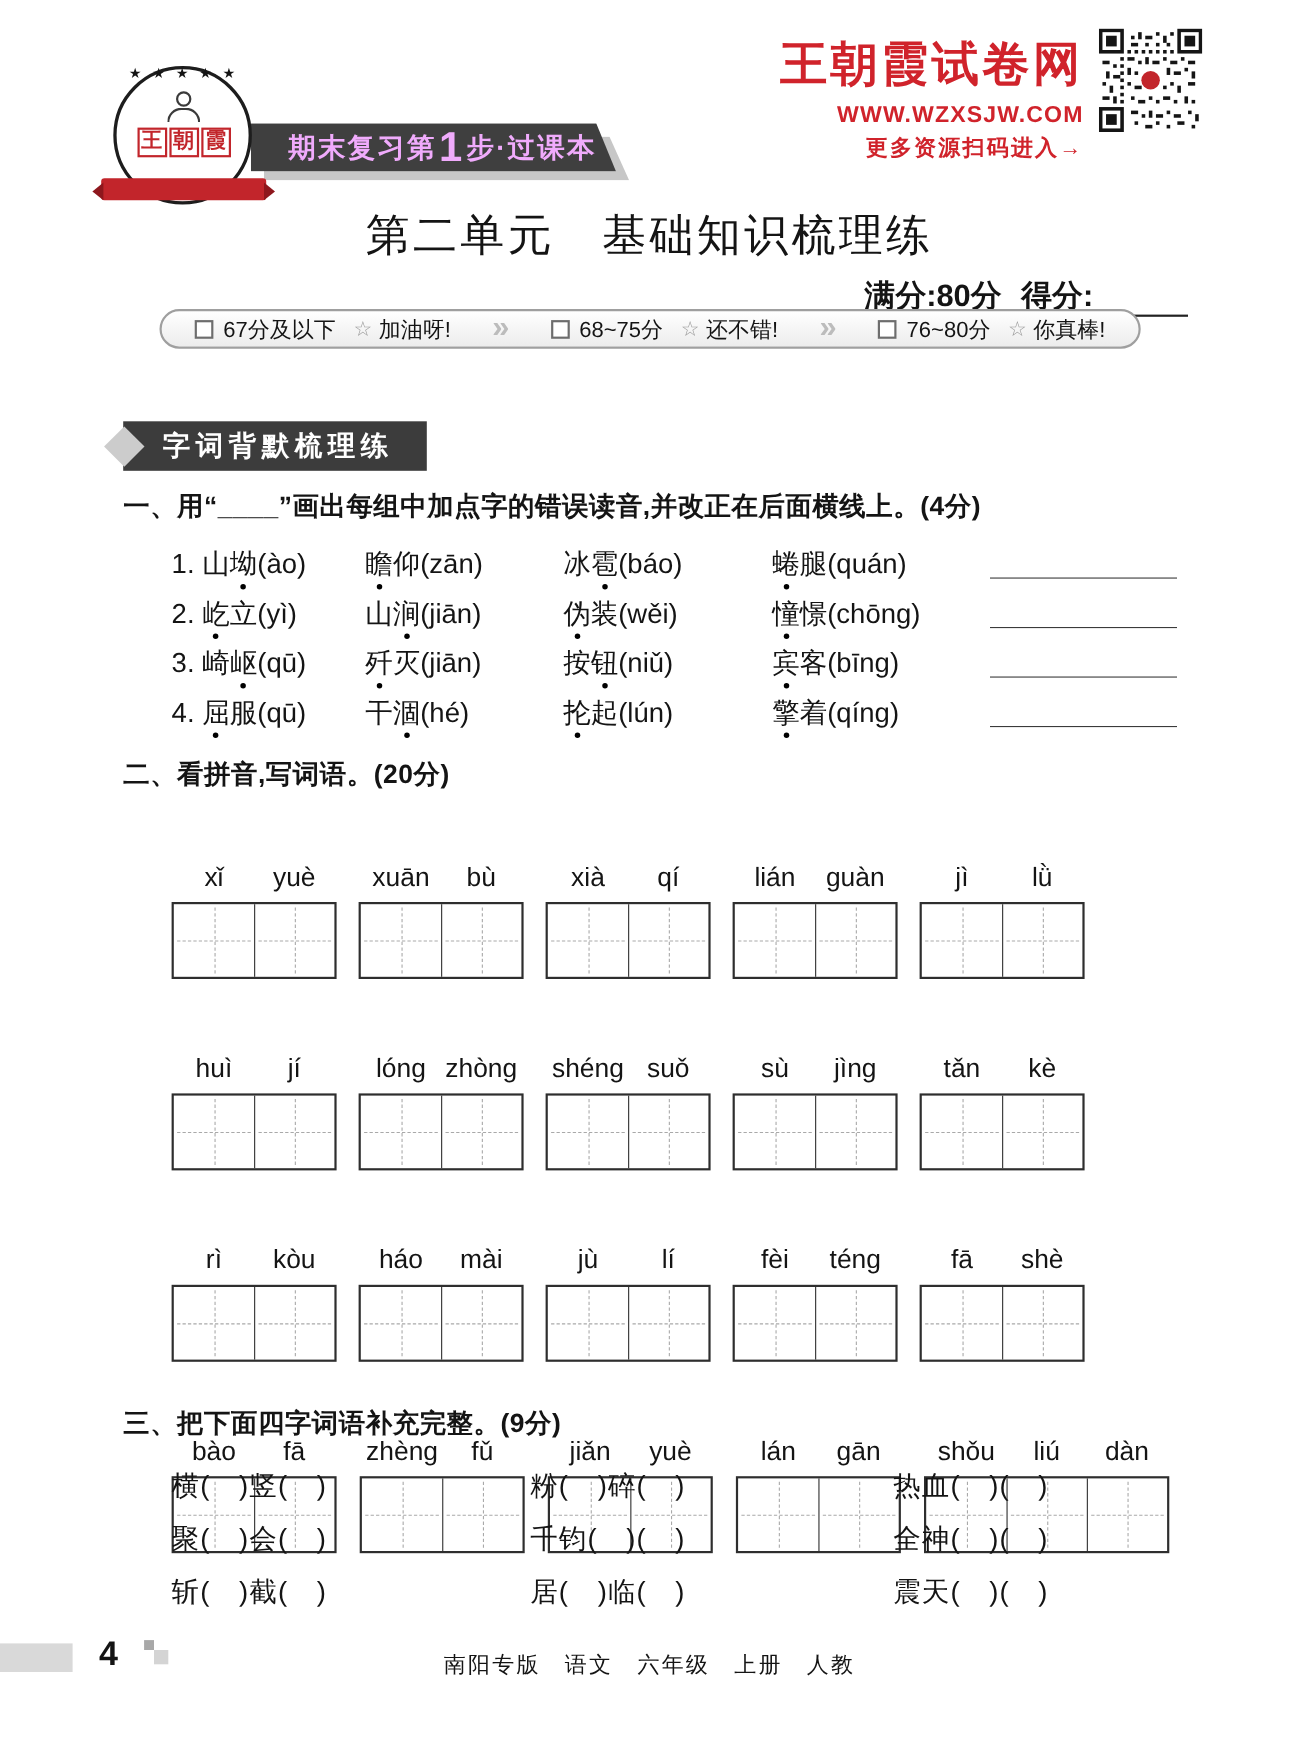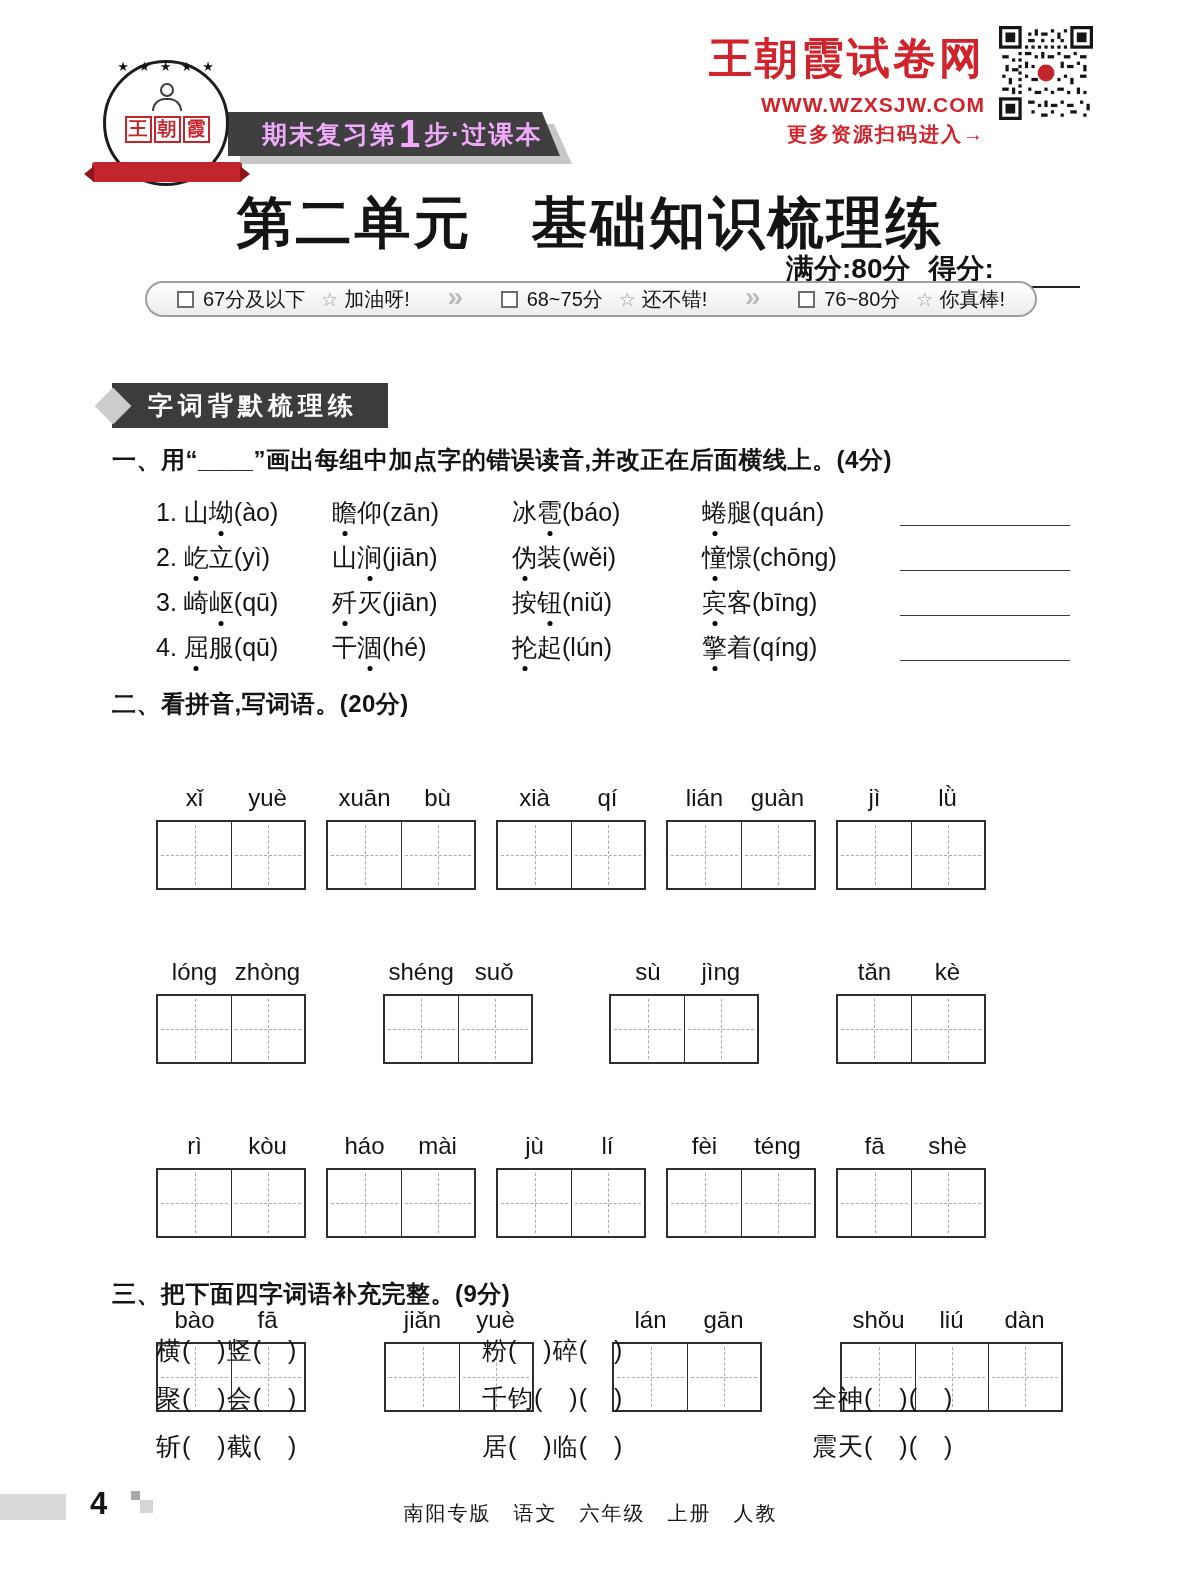--- a/index.html
+++ b/index.html
@@ -38,21 +38,21 @@
   .banner-shadow { position:absolute; left:240px; top:124px; width:332px; height:40px; background:#c7c7c7;
                    clip-path:polygon(0 0, calc(100% - 18px) 0, 100% 100%, 0 100%); z-index:1; }
   .banner { position:absolute; left:228px; top:112px; width:332px; height:44px; background:#3f3f3f; color:#f0abfc;
             display:flex; align-items:center; padding-left:34px; letter-spacing:2px;
             clip-path:polygon(0 0, calc(100% - 18px) 0, 100% 100%, 0 100%); z-index:2; }
   .banner span { font-size:25px; font-weight:bold; }
   .banner .banner-step { font-size:38px; margin:0 2px; line-height:1; }
 
   
   .page-title { position:absolute; left:0; top:186px; width:100%; text-align:center;
-                font-size:56px; font-weight:bold; letter-spacing:3px; }
+                font-size:40px; font-weight:normal; letter-spacing:3px; }
   .score-info { position:absolute; left:786px; top:250px; font-size:28px; font-weight:bold;
                 display:flex; align-items:flex-end; }
   .score-label { margin-left:18px; }
   .score-blank { display:inline-block; width:86px; height:24px; border-bottom:2px solid #222; }
 
   .score-bar { position:absolute; left:145px; top:281px; width:892px; height:36px;
                border:2px solid #9f9f9f; border-radius:18px;
                background:linear-gradient(#ffffff,#ececec);
                display:flex; align-items:center; justify-content:space-between;
                padding:0 30px; font-size:20px; }
@@ -351,20 +351,30 @@
             </div>
             <div class="grid-group">
               <div class="grid-cell"></div>
               <div class="grid-cell"></div>
             </div>
           </div>
         </div>
         <div class="q2-row" style="width: 830px;">
           <div class="q2-group">
             <div class="pinyin-line">
+              <span class="syllable">huì</span>
+              <span class="syllable">jí</span>
+            </div>
+            <div class="grid-group">
+              <div class="grid-cell"></div>
+              <div class="grid-cell"></div>
+            </div>
+          </div>
+          <div class="q2-group">
+            <div class="pinyin-line">
               <span class="syllable">lóng</span>
               <span class="syllable">zhòng</span>
             </div>
             <div class="grid-group">
               <div class="grid-cell"></div>
               <div class="grid-cell"></div>
             </div>
           </div>
           <div class="q2-group">
             <div class="pinyin-line">
@@ -447,20 +457,30 @@
               <div class="grid-cell"></div>
               <div class="grid-cell"></div>
             </div>
           </div>
         </div>
         <div class="q2-row" style="width: 907px;">
           <div class="q2-group">
             <div class="pinyin-line">
               <span class="syllable">bào</span>
               <span class="syllable">fā</span>
+            </div>
+            <div class="grid-group">
+              <div class="grid-cell"></div>
+              <div class="grid-cell"></div>
+            </div>
+          </div>
+          <div class="q2-group">
+            <div class="pinyin-line">
+              <span class="syllable">zhèng</span>
+              <span class="syllable">fǔ</span>
             </div>
             <div class="grid-group">
               <div class="grid-cell"></div>
               <div class="grid-cell"></div>
             </div>
           </div>
           <div class="q2-group">
             <div class="pinyin-line">
               <span class="syllable">jiǎn</span>
               <span class="syllable">yuè</span>
@@ -495,20 +515,21 @@
         </div>
       </div>
   </div>
 
   <div class="q3">
     <div class="q-title">三、把下面四字词语补充完整。(9分)</div>
     <div class="q3-rows">
         <div class="q3-row">
           <div class="q3-item">横(　)竖(　)</div>
           <div class="q3-item">粉(　)碎(　)</div>
+          <div class="q3-item">热血(　)(　)</div>
         </div>
         <div class="q3-row">
           <div class="q3-item">聚(　)会(　)</div>
           <div class="q3-item">千钧(　)(　)</div>
           <div class="q3-item">全神(　)(　)</div>
         </div>
         <div class="q3-row">
           <div class="q3-item">斩(　)截(　)</div>
           <div class="q3-item">居(　)临(　)</div>
           <div class="q3-item">震天(　)(　)</div>

